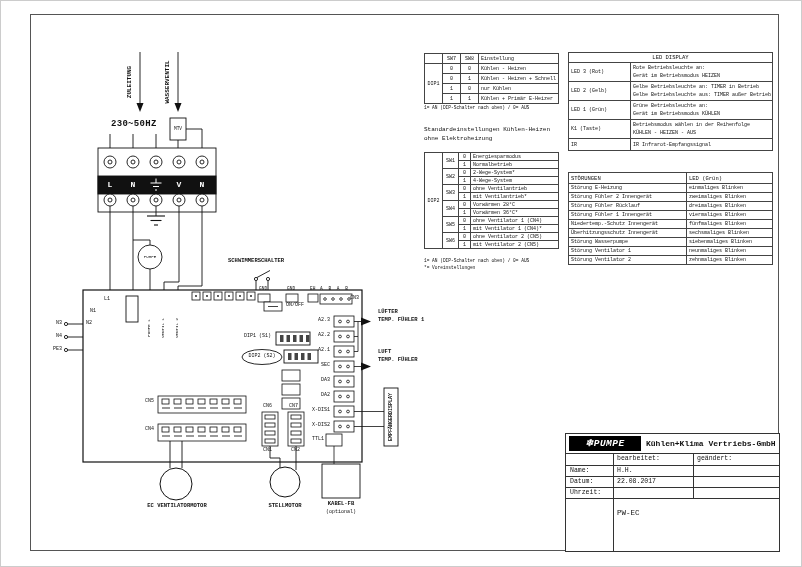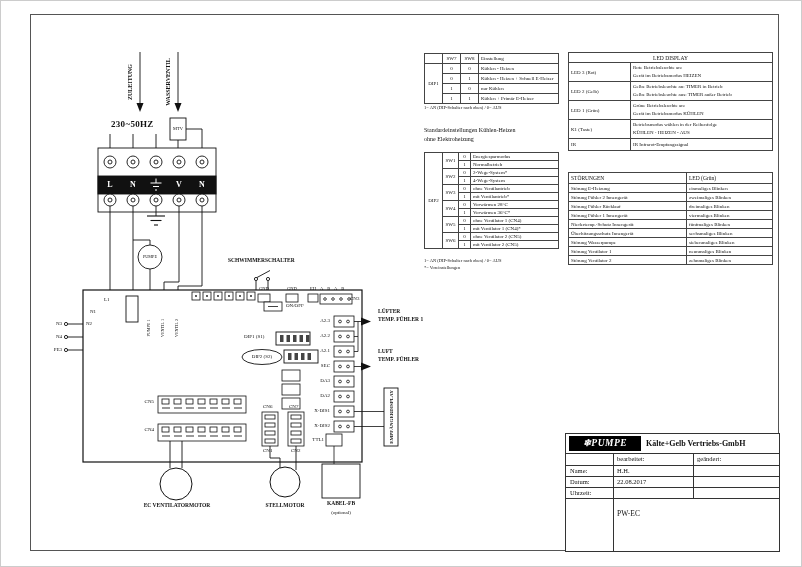--- a/index.html
+++ b/index.html
@@ -1,17 +1,17 @@
 <!DOCTYPE html>
 <html><head>
 <meta charset="utf-8">
 <style>
   html,body { margin:0; padding:0; background:#e8e8e8; }
   .page { position:relative; width:802px; height:567px; background:#fff; margin:0 auto;
-          font-family:Liberation Serif, serif; color:#111; overflow:hidden;
+          font-family:Liberation Mono, monospace; color:#111; overflow:hidden;
           box-shadow:0 0 0 1px #ccc inset; }
   .frame { position:absolute; left:30px; top:14px; width:747px; height:535px; border:1px solid #555; }
   svg.wires { position:absolute; left:0; top:0; }
   .lbl { position:absolute; white-space:nowrap; color:#111; line-height:1; font-size:5px; }
   .b { font-weight:bold; }
   .ctr { transform:translateX(-50%); }
   .rot { transform:translate(-50%,-50%) rotate(-90deg); }
   .rt { text-align:right; }
   .note { font-size:4.5px; }
   table.tbl { position:absolute; border-collapse:collapse; table-layout:fixed; background:#fff; }
@@ -564,21 +564,21 @@
     <div class="hl" style="top:19px;"></div>
     <div class="hl" style="top:31px;"></div>
     <div class="hl" style="top:42px;"></div>
     <div class="hl" style="top:53px;"></div>
     <div class="hl" style="top:64px;"></div>
     <div class="vl" style="left:47px;top:19px;height:98px;"></div>
     <div class="vl" style="left:127px;top:19px;height:45px;"></div>
     <div class="logo-box">
       <span>❄</span><span>PUMPE</span>
     </div>
-    <div class="lbl b" style="left:80px;top:6px;font-size:8px;">Kälte+Gelb Vertriebs-GmbH</div>
+    <div class="lbl b" style="left:80px;top:6px;font-size:8px;">Kühlen+Klima Vertriebs-GmbH</div>
     <div class="lbl" style="left:51px;top:22px;">bearbeitet:</div>
     <div class="lbl" style="left:131px;top:22px;">geändert:</div>
     <div class="lbl" style="left:4px;top:33.5px;">Name:</div>
     <div class="lbl" style="left:51px;top:33.5px;">H.H.</div>
     <div class="lbl" style="left:4px;top:44.5px;">Datum:</div>
     <div class="lbl" style="left:51px;top:44.5px;">22.08.2017</div>
     <div class="lbl" style="left:4px;top:55.5px;">Uhrzeit:</div>
     <div class="lbl" style="left:51px;top:76px;font-size:7.5px;">PW-EC</div>
   </div>
 </div>

